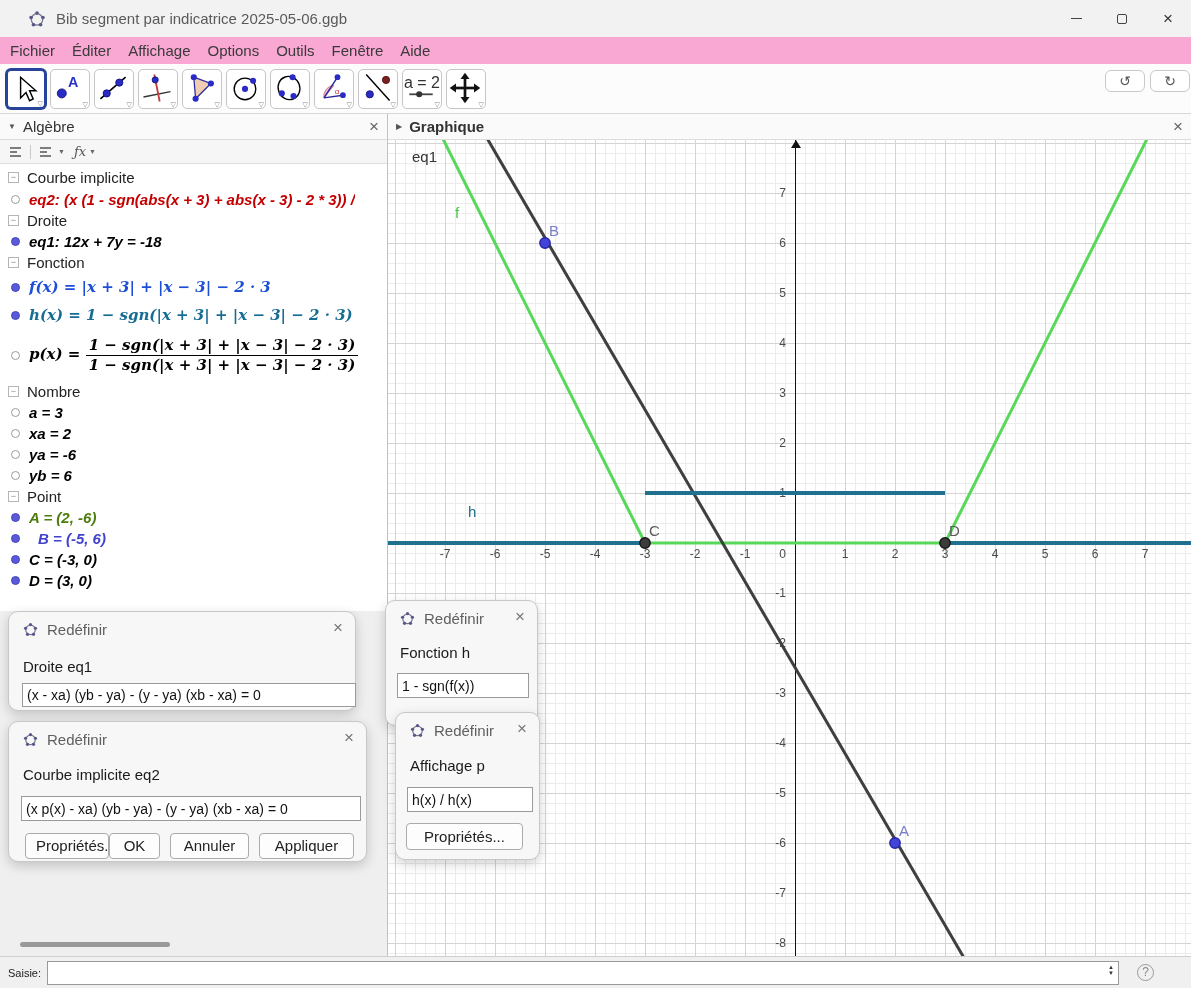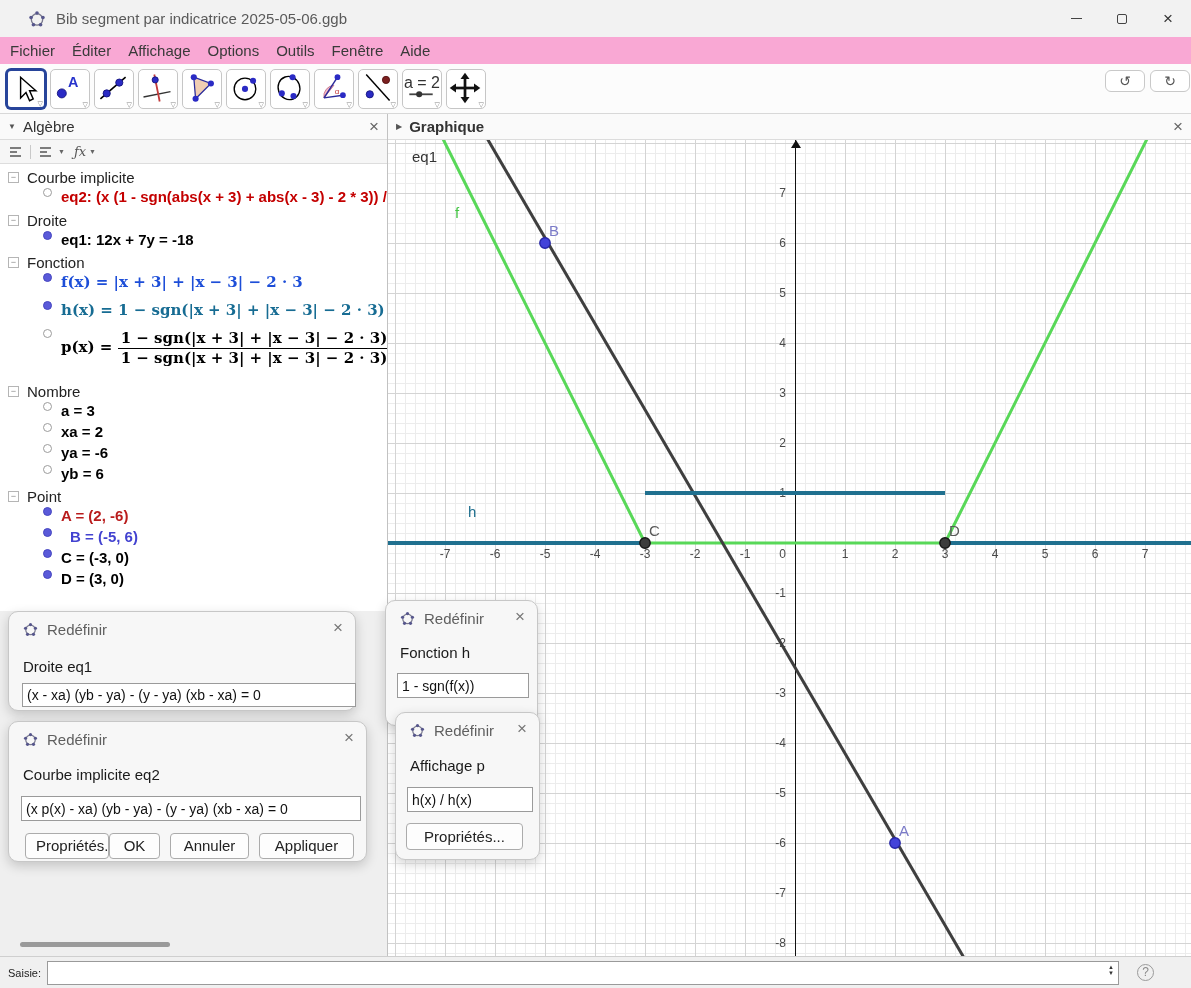--- a/index.html
+++ b/index.html
@@ -43,21 +43,21 @@
   .burger i { display:block; width:11px; height:2px; background:#7d7d7d; }
   .burger i.short { width:7px; }
   .alg-sep { width:1px; height:14px; background:#c9c9c9; margin:0 5px; }
   .dd-small { font-size:7px; color:#666; margin:0 3px; }
   .fx-ic { font-family:"DejaVu Serif",serif; font-style:italic; font-size:13px; color:#555; margin-left:6px; }
 
   .alg-tree { background:#fff; height:447px; overflow:hidden; padding-top:3px; }
   .tgroup { display:flex; align-items:center; height:21px; padding-left:8px; }
   .minusbox { width:11px; height:11px; border:1px solid #b5b5b5; background:#fff; color:#888; font-size:9px; line-height:9px; text-align:center; flex:0 0 auto; }
   .glabel { font-size:15px; color:#222; margin-left:8px; }
-  .titem { display:flex; padding-left:43px; }
+  .titem { display:flex; align-items:center; padding-left:11px;font-style:italic; }
   .titem .dot { width:9px; height:9px; border-radius:50%; flex:0 0 auto; margin-right:9px; }
   .dot.filled { background:#5a5ad9; border:1px solid #4646c0; }
   .dot.hollow { background:#fff; border:1.5px solid #9c9c9c; }
   .itext { font-size:15px; font-weight:bold; white-space:nowrap; overflow:hidden; }
   .itext.math { font-family:"DejaVu Serif",serif; font-size:15px; }
   .frac { display:inline-flex; flex-direction:column; text-align:center; vertical-align:middle; line-height:1.25; }
   .frac .num { border-bottom:1.5px solid #000; padding:0 3px; }
   .hscroll { position:absolute; left:20px; bottom:9px; width:150px; height:5px; border-radius:3px; background:#9a9a9a; }
 
   .graph-panel { position:absolute; left:388px; top:114px; width:803px; height:842px; }
@@ -275,21 +275,21 @@
       <div class="titem" style="height: 21px;">
         <span class="dot hollow"></span>
         <span class="itext" style="color: rgb(0, 0, 0);">yb = 6</span>
       </div>
       <div class="tgroup">
         <span class="minusbox">−</span>
         <span class="glabel">Point</span>
       </div>
       <div class="titem" style="height: 21px;">
         <span class="dot filled"></span>
-        <span class="itext" style="color: #b91c1c;">A = (2, -6)</span>
+        <span class="itext" style="color: #4d7c0f;">A = (2, -6)</span>
       </div>
       <div class="titem" style="height: 21px; gap: 9px;">
         <span class="dot filled"></span>
         <span class="itext" style="color: rgb(66, 66, 208);">B = (-5, 6)</span>
       </div>
       <div class="titem" style="height: 21px;">
         <span class="dot filled"></span>
         <span class="itext" style="color: rgb(0, 0, 0);">C = (-3, 0)</span>
       </div>
       <div class="titem" style="height: 21px;">

